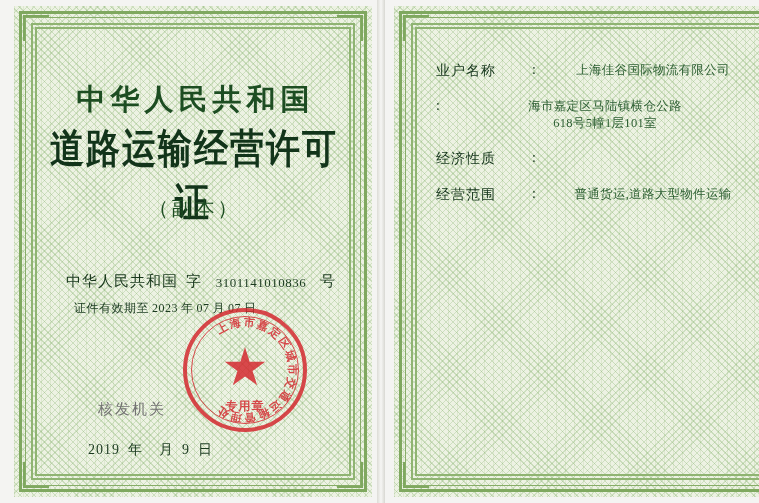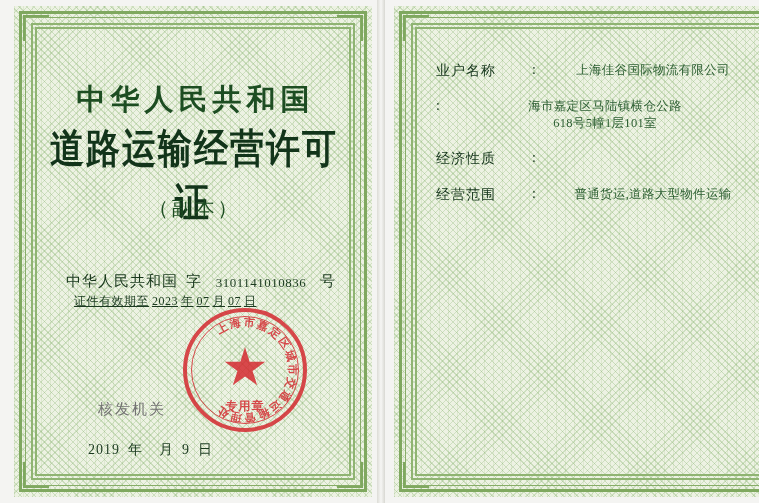--- a/index.html
+++ b/index.html
@@ -138,28 +138,27 @@
     text-align: center;
     font-size: 13px;
     letter-spacing: 0.5px;
     color: #1b3a20;
     padding: 0 4px;
   }
   .lic-row .tail { white-space: nowrap; }
 
   .valid-row {
     position: absolute;
-    top: 261px;
+    top: 268px;
     left: 34px;
     font-family: "Liberation Serif", serif;
     font-size: 12px;
     color: #1b3a20;
     letter-spacing: 0.5px;
     white-space: nowrap;
-    text-decoration: underline;
   }
   .valid-row .v {
     font-size: 12px;
     padding: 0 3px;
   }
 
   .issuer-row {
     position: absolute;
     top: 368px;
     left: 58px;

